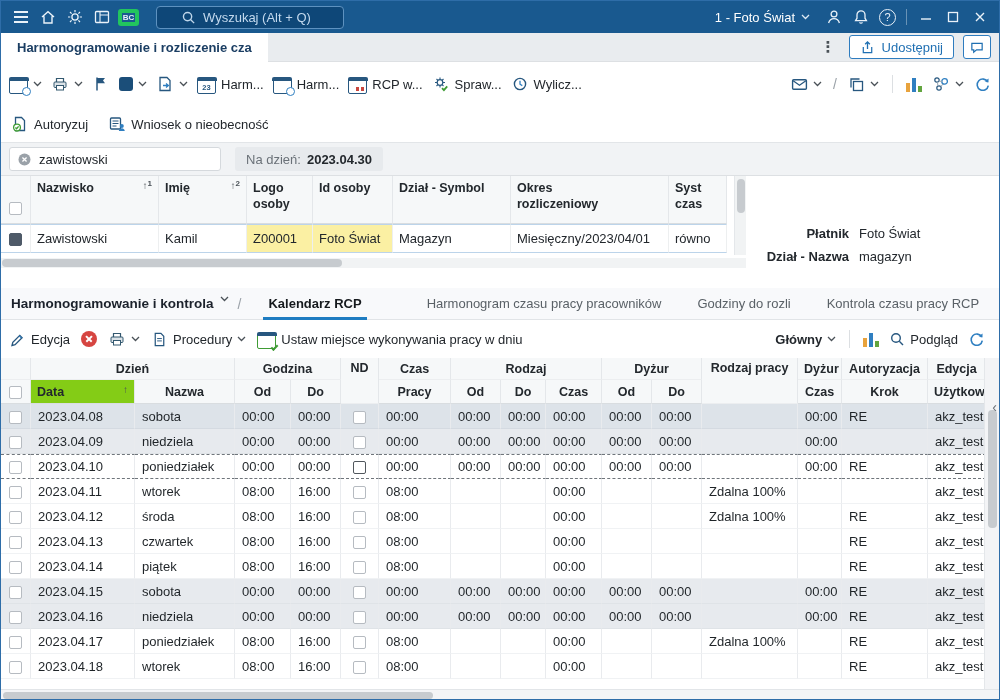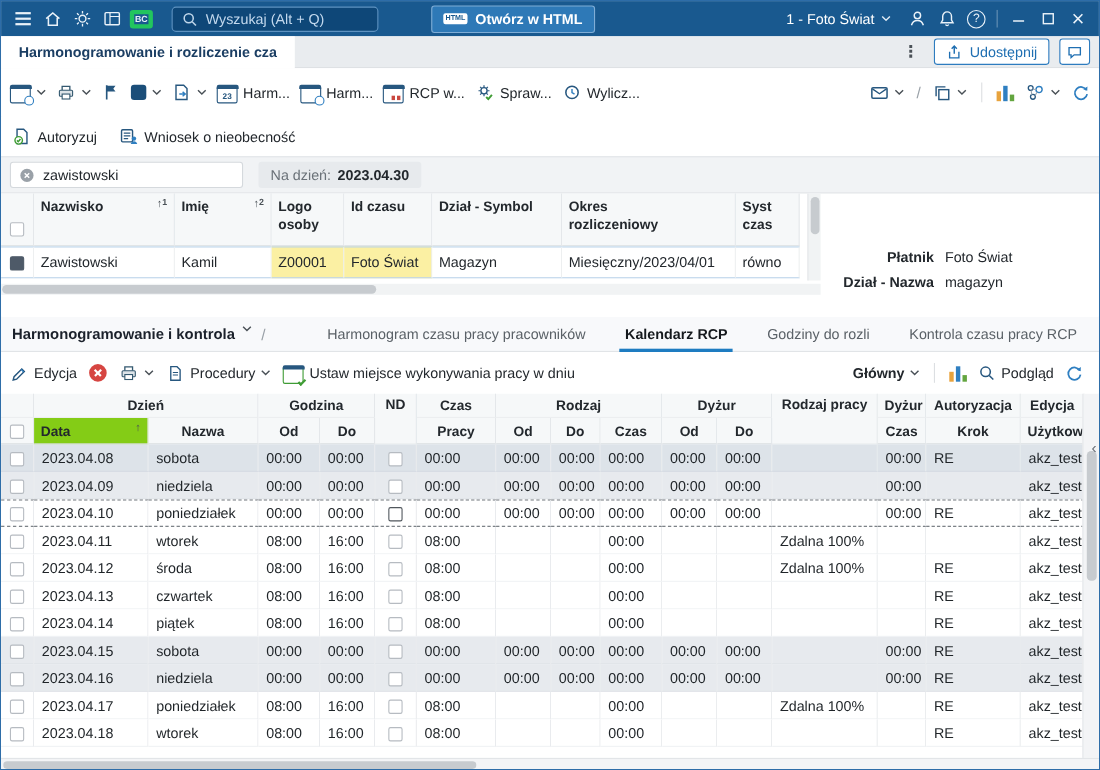--- a/index.html
+++ b/index.html
@@ -6,21 +6,21 @@
 html,body{width:1000px;height:700px}
 body{font-family:"Liberation Sans","DejaVu Sans",sans-serif;font-size:13px;color:#22272C;background:#fff}
 .app{width:1000px;height:700px;display:flex;flex-direction:column;border:1px solid #2E6DA8;overflow:hidden;background:#fff}
 
 
 .topbar{height:32px;background:#19598F;display:flex;align-items:center;padding:0 6px;flex:none}
 .tbtn{height:26px;min-width:27px;display:flex;align-items:center;justify-content:center}
 .hamb{display:flex;flex-direction:column;gap:3px}
 .hamb i{display:block;width:14px;height:2px;background:#EAF2F9}
 .bc{width:21px;height:17px;border:4px solid #22c55e;border-radius:3px;color:#EAF2F9;font-size:8px;font-weight:bold;display:flex;align-items:center;justify-content:center}
-.searchbox{width:188px;height:23px;margin-left:14px;background:#0E4778;border:1px solid #5E92C0;border-radius:4px;display:flex;align-items:center;gap:7px;padding:0 8px;color:#C3D9EE;overflow:hidden;white-space:nowrap}
+.searchbox{width:188px;height:23px;margin-left:14px;background:#0E4778;border:1px solid #5E92C0;border-radius:4px;display:flex;align-items:center;gap:7px;padding:0 24px;color:#C3D9EE;overflow:hidden;white-space:nowrap}
 .openhtml{margin-left:48px;height:25px;background:#2E79B7;border:1px solid #7FADD6;border-radius:3px;display:flex;align-items:center;gap:7px;padding:0 10px;color:#fff;font-weight:bold;white-space:nowrap}
 .htmlbadge{background:#fff;color:#19598F;font-size:6.5px;font-weight:bold;padding:2px;border-radius:2px;line-height:1}
 .company{margin-left:auto;display:flex;align-items:center;gap:6px;color:#fff;padding:0 10px;white-space:nowrap}
 .sep-v{width:1px;height:16px;background:rgba(255,255,255,.35);margin:0 5px;flex:none}
 
 
 .tabbar{height:29px;background:#E9ECEF;display:flex;align-items:center;flex:none;border-bottom:1px solid #DDE0E3}
 .tab{height:29px;background:#fff;display:flex;align-items:center;padding:0 16px;font-weight:bold;color:#1B3E63;white-space:nowrap;overflow:hidden;max-width:300px}
 .tabbar-right{margin-left:auto;display:flex;align-items:center;gap:9px;padding-right:8px}
 .dots{font-size:15px;font-weight:bold;color:#4A5157;padding:0 4px}
@@ -157,24 +157,20 @@
       </div>
 
     <div class="searchbox">
       <svg width="15" height="15" viewBox="0 0 16 16">
           <circle cx="7" cy="7" r="4.4" fill="none" stroke="#BFD6EA" stroke-width="1.5"></circle>
           <path d="M10.4 10.4l3.6 3.6" stroke="#BFD6EA" stroke-width="1.5"></path>
         </svg>
       <span>Wyszukaj (Alt + Q)</span>
     </div>
 
-    <div class="openhtml">
-      <span class="htmlbadge">HTML</span>
-      <span>Otwórz w HTML</span>
-    </div>
 
     <div class="company">
       <span>1 - Foto Świat</span>
       <svg width="9" height="6" viewBox="0 0 9 6">
           <path d="M1 1l3.5 3.5L8 1" fill="none" stroke="#DDE9F4" stroke-width="1.3"></path>
         </svg>
     </div>
     <div class="tbtn">
       <svg width="18" height="18" viewBox="0 0 18 18">
           <circle cx="9" cy="6" r="2.9" fill="none" stroke="#EAF2F9" stroke-width="1.3"></circle>
@@ -412,21 +408,21 @@
           <th>
               <div class="thx">
                 <span>Imię</span>
                 <span class="sort">
                   <span>↑</span>
                   <sup>2</sup>
                 </span>
               </div>
             </th>
           <th><span>Logo osoby</span></th>
-          <th><span>Id czasu</span></th>
+          <th><span>Id osoby</span></th>
           <th><span>Dział - Symbol</span></th>
           <th>
               <span class="wrapnarrow">Okres rozliczeniowy</span>
             </th>
           <th><span>Syst czas</span></th>
         </tr>
       </thead>
       <tbody>
         <tr>
           <td class="chk"><span class="cb cb-dark"></span></td>
@@ -455,22 +451,22 @@
   </div>
 
   <div class="sectiontabs">
     <div class="secdrop">
       <span>Harmonogramowanie i kontrola</span>
       <svg width="9" height="6" viewBox="0 0 9 6">
           <path d="M1 1l3.5 3.5L8 1" fill="none" stroke="#4A5157" stroke-width="1.3"></path>
         </svg>
     </div>
     <span class="slash">/</span>
+    <div class="stab active">Kalendarz RCP</div>
     <div class="stab first">Harmonogram czasu pracy pracowników</div>
-    <div class="stab active">Kalendarz RCP</div>
     <div class="stab">Godziny do rozli</div>
     <div class="stab">Kontrola czasu pracy RCP</div>
     <span class="tabchev">›</span>
   </div>
 
   <div class="toolbar3">
     <div class="tool">
       <svg width="17" height="17" viewBox="0 0 17 17">
           <path d="M3 14.5l.8-3.1 7-7 2.3 2.3-7 7z" fill="none" stroke="#27577F" stroke-width="1.3"></path>
           <path d="M10.2 4.8l2.3 2.3" stroke="#2F7FC1" stroke-width="1.2"></path>

